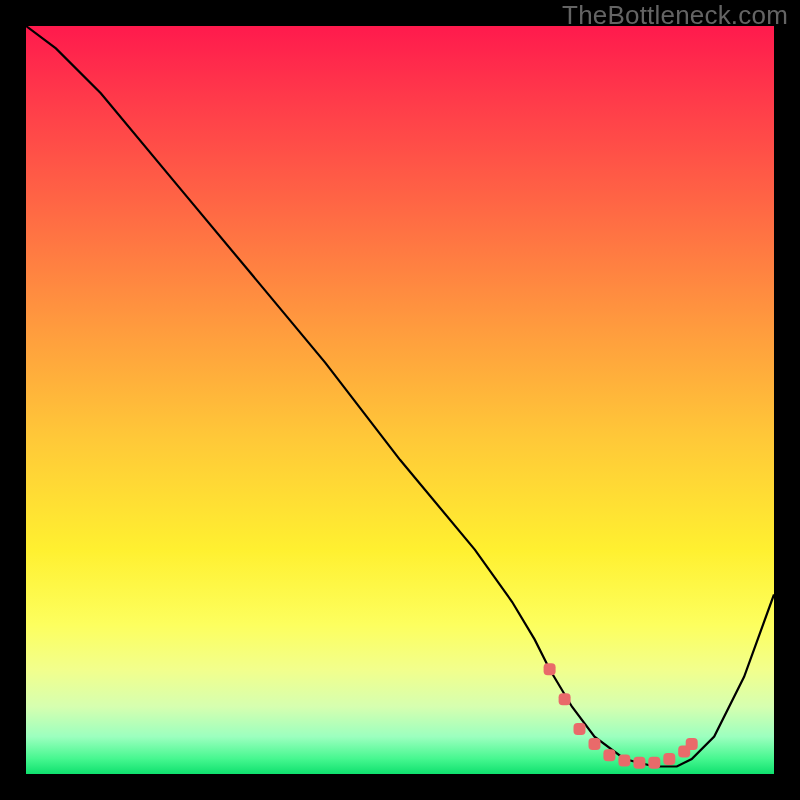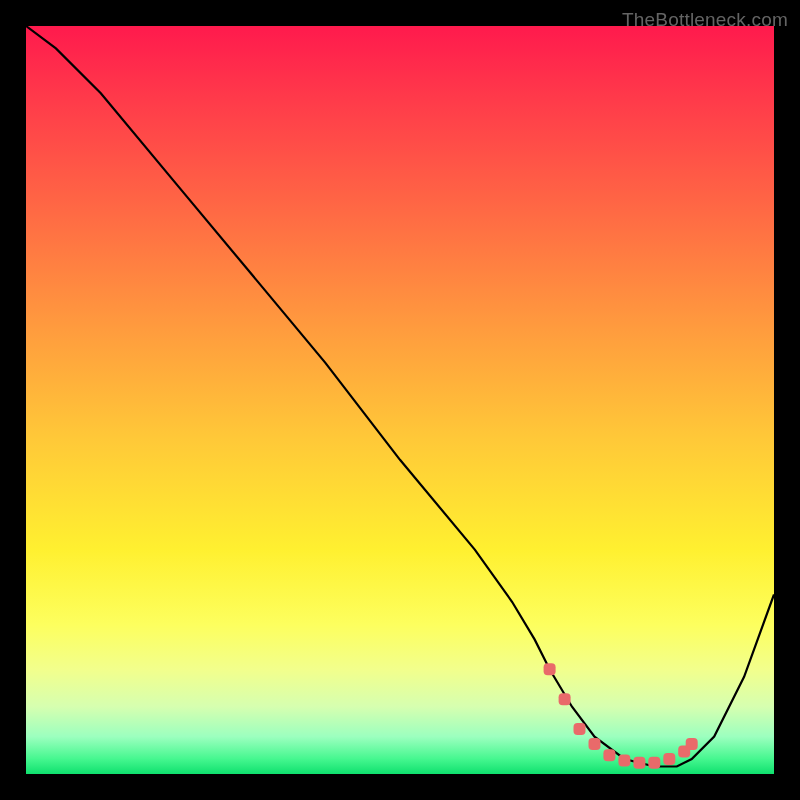--- a/index.html
+++ b/index.html
@@ -6,24 +6,24 @@
   body {
     width: 800px;
     height: 800px;
     background: #000;
     position: relative;
     font-family: Arial, sans-serif;
     overflow: hidden;
   }
   .watermark {
     position: absolute;
-    top: 9px;
+    top: 0;
     right: 12px;
     color: #646464;
-    font-size: 19px;
+    font-size: 26px;
     font-weight: 500;
     z-index: 10;
     letter-spacing: 0.2px;
   }
   .plot-area {
     position: absolute;
     left: 26px;
     top: 26px;
     width: 748px;
     height: 748px;

